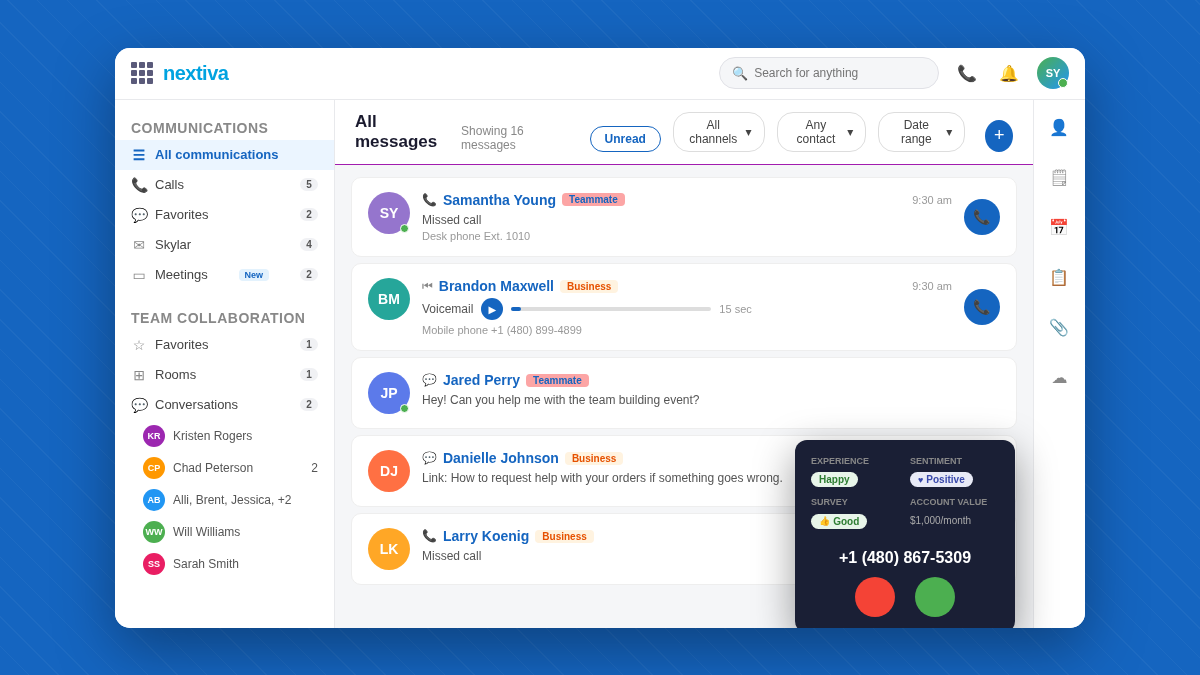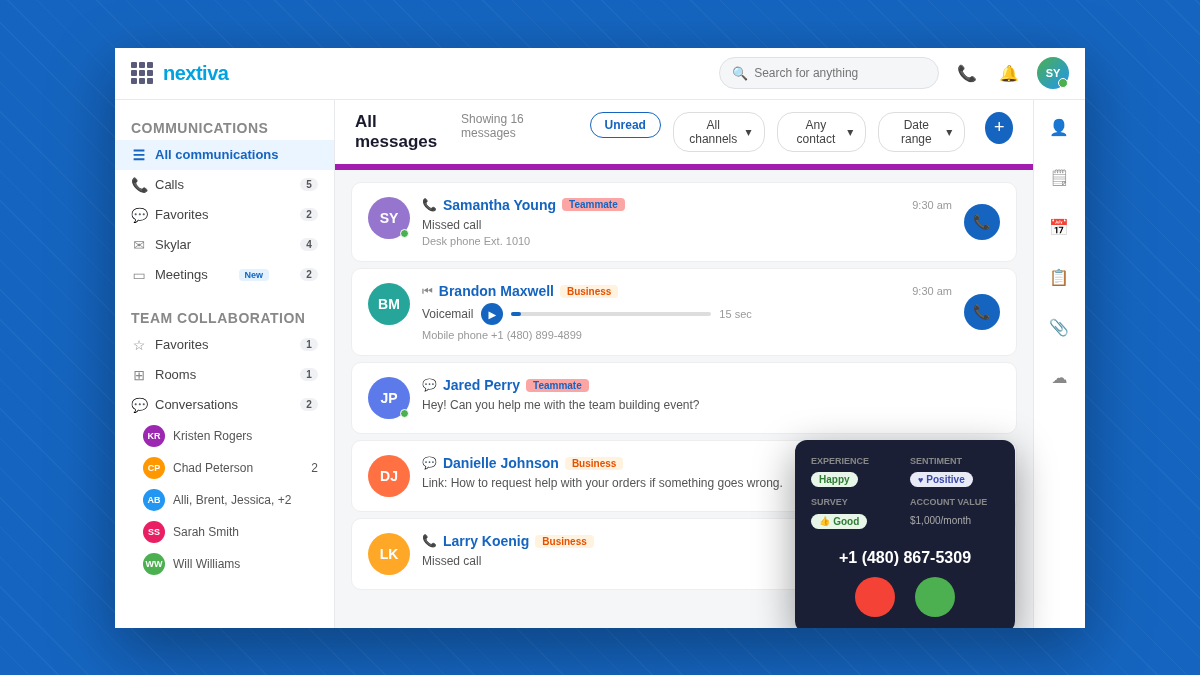--- a/index.html
+++ b/index.html
@@ -17,21 +17,21 @@
         transparent,
         transparent 20px,
         rgba(255,255,255,0.04) 20px,
         rgba(255,255,255,0.04) 21px
       );
     }
     .app-window {
       width: 970px;
       height: 580px;
       background: #f5f6f8;
-      border-radius: 0;
+      border-radius: 15px;
       overflow: hidden;
       display: flex;
       flex-direction: column;
       box-shadow: 0 20px 60px rgba(0,0,0,0.35);
     }
     
     .top-bar {
       background: #fff;
       height: 52px;
       display: flex;
@@ -225,23 +225,23 @@
     
     .center-content {
       flex: 1;
       display: flex;
       flex-direction: column;
       overflow: hidden;
     }
     .messages-header {
       background: #fff;
       padding: 12px 20px;
-      border-bottom: 6px solid #a21caf;
-      display: flex;
-      align-items: flex-start;
+      border-bottom: 1px solid #a21caf;
+      display: flex;
+      align-items: flex-end;
       gap: 12px;
       flex-shrink: 0;
     }
     .messages-title {
       font-size: 17px;
       font-weight: 700;
       color: #1a1a2e;
     }
     .messages-count {
       font-size: 12px;
@@ -587,26 +587,26 @@
         <div class="sub-item">
           <div class="sub-avatar" style="background:#FF9800;">CP</div>
           <span>Chad Peterson</span>
           <span class="badge" style="margin-left:auto;">2</span>
         </div>
         <div class="sub-item">
           <div class="sub-avatar" style="background:#2196F3;">AB</div>
           <span>Alli, Brent, Jessica, +2</span>
         </div>
         <div class="sub-item">
+          <div class="sub-avatar" style="background:#4CAF50;">WW</div>
+          <span>Will Williams</span>
+        </div>
+        <div class="sub-item">
           <div class="sub-avatar" style="background:#E91E63;">SS</div>
           <span>Sarah Smith</span>
-        </div>
-        <div class="sub-item">
-          <div class="sub-avatar" style="background:#4CAF50;">WW</div>
-          <span>Will Williams</span>
         </div>
       </div>
     </div>
 
     <div class="content-wrapper">
 
       <div class="center-content">
 
         <div class="messages-header">
           <span class="messages-title">All messages</span>

